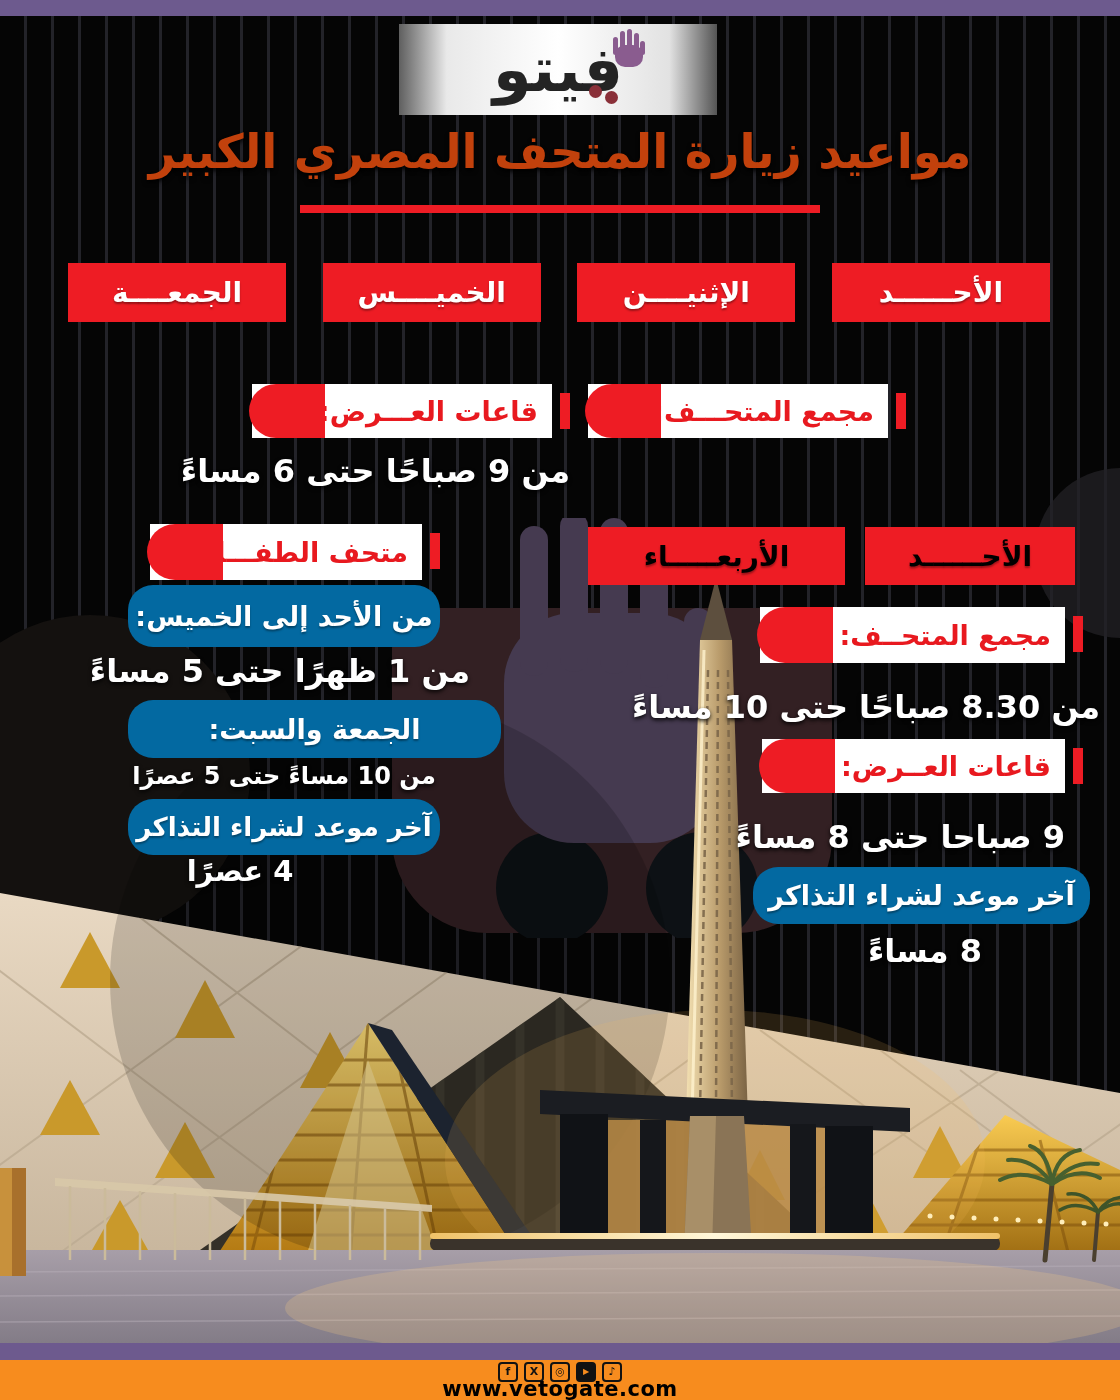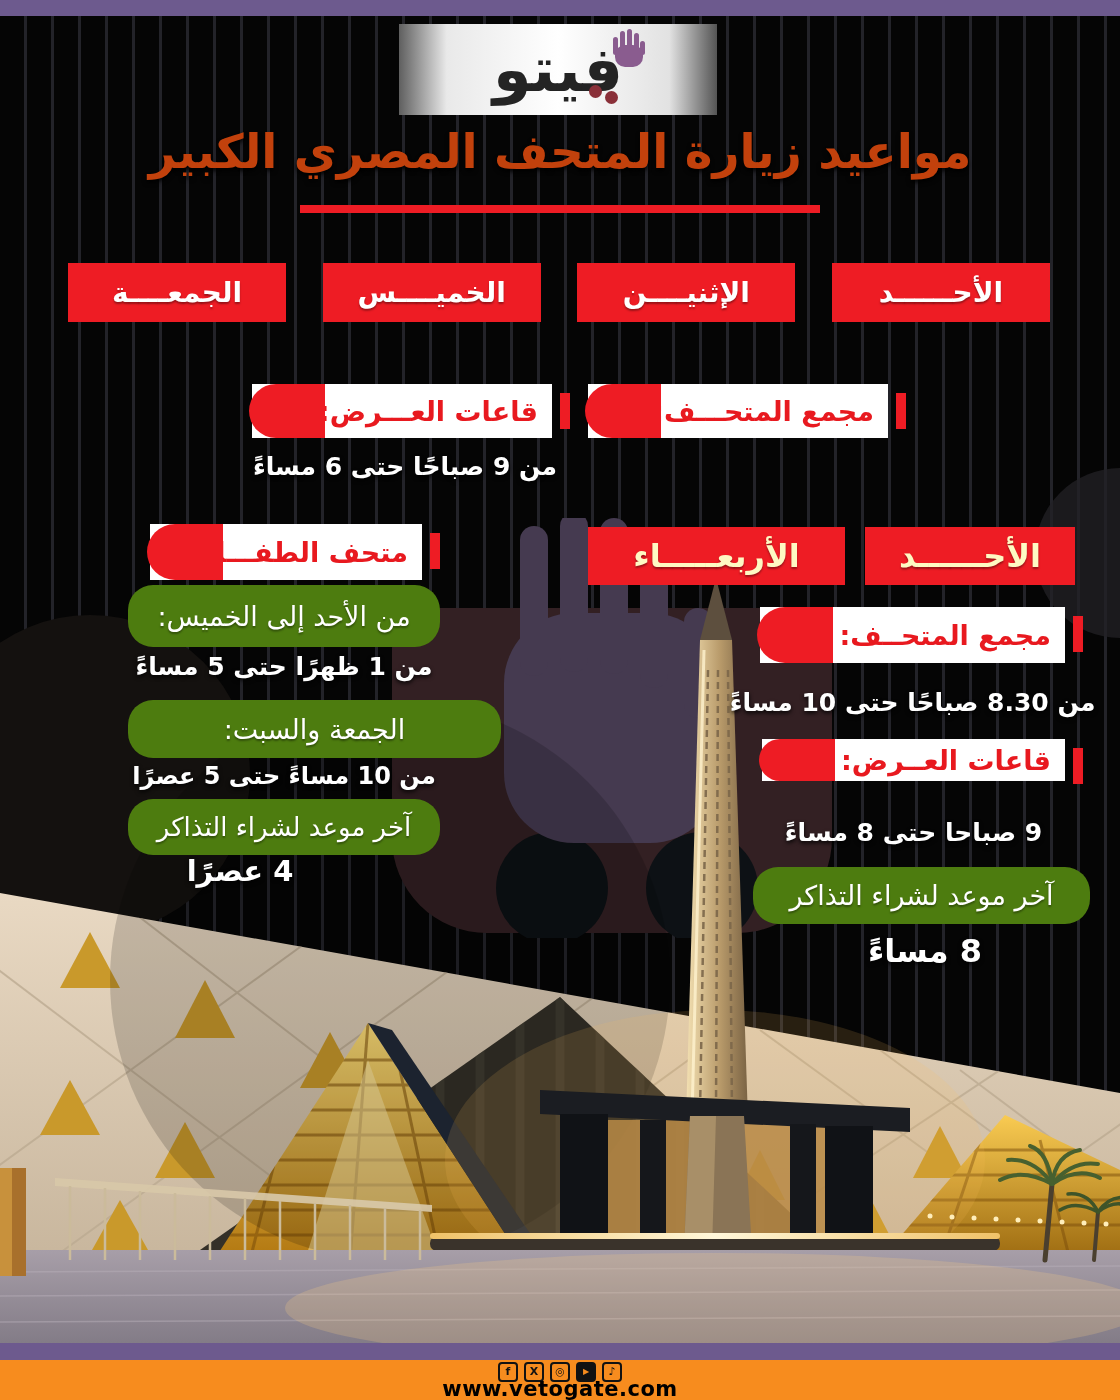--- a/index.html
+++ b/index.html
@@ -30,39 +30,39 @@
   .title{left:0;top:124px;width:1120px;text-align:center;color:#c2410c;font-size:47px;
     font-weight:bold;direction:rtl;z-index:3;text-shadow:0 3px 4px rgba(0,0,0,.9);}
   .title-underline{left:300px;top:205px;width:520px;height:8px;background:#ee1c24;z-index:3;}
 
   
   .days-row{left:68px;top:263px;width:982px;height:59px;display:flex;
     flex-direction:row-reverse;justify-content:space-between;z-index:3;}
   .day-box{width:218px;height:59px;background:#ee1c24;color:#fff;font-weight:bold;
     font-size:28px;display:flex;align-items:center;justify-content:center;direction:rtl;
     text-shadow:0 2px 2px rgba(0,0,0,.35);}
-  .day-box2{position:absolute;background:#ee1c24;color:#fef9c3;font-weight:bold;font-size:32px;
+  .day-box2{position:absolute;background:#ee1c24;color:#000000;font-weight:bold;font-size:28px;
     display:flex;align-items:center;justify-content:center;direction:rtl;z-index:3;
     text-shadow:0 2px 2px rgba(0,0,0,.35);}
 
   
   .label-unit{z-index:3;}
   .label-box{position:relative;width:100%;height:100%;background:#fff;
     display:flex;align-items:center;justify-content:flex-end;}
   .label-text{color:#e8191f;font-weight:bold;font-size:27px;direction:rtl;
     padding:0 14px 0 84px;white-space:nowrap;}
   .pill{position:absolute;left:-3px;top:0;width:76px;height:100%;background:#ee1c24;
     border-radius:28px 0 0 28px;}
   .tick{position:absolute;right:-18px;top:9px;width:10px;height:36px;background:#ee1c24;}
 
   
-  .red-box{background:#4d7c0f;color:#fff;font-weight:normal;font-size:27px;direction:rtl;
+  .red-box{background:#0369a1;color:#fff;font-weight:bold;font-size:27px;direction:rtl;
     display:flex;align-items:center;justify-content:center;z-index:3;white-space:nowrap;
     text-shadow:0 2px 2px rgba(0,0,0,.35);border-radius:25px;}
-  .time{color:#fff;font-weight:bold;font-size:25px;direction:rtl;text-align:center;
+  .time{color:#fff;font-weight:bold;font-size:32px;direction:rtl;text-align:center;
     z-index:3;white-space:nowrap;text-shadow:0 2px 4px rgba(0,0,0,.9);}
 
   
   .scene{left:0;top:560px;z-index:2;}
 
   
   .footer-purple{left:0;top:1343px;width:1120px;height:17px;background:#6d5a8e;z-index:6;}
   .footer-orange{left:0;top:1360px;width:1120px;height:40px;background:#f78c1e;z-index:6;
     display:flex;flex-direction:column;align-items:center;justify-content:center;}
   .social-row{display:flex;gap:6px;height:17px;margin-top:1px;}
@@ -372,21 +372,21 @@
   <div class="abs time" style="left:140px;top:854px;width:200px;font-size:29px">4 عصرًا</div>
 
   <div class="abs label-unit" style="left:760px;top:607px;width:305px;height:56px">
     <div class="label-box">
       <span class="pill"></span>
       <span class="tick"></span>
       <span class="label-text">مجمع المتحــف:</span>
     </div>
   </div>
   <div class="abs time" style="left:725px;top:688px;width:375px">من 8.30 صباحًا حتى 10 مساءً</div>
-  <div class="abs label-unit" style="left:762px;top:739px;width:303px;height:42px">
+  <div class="abs label-unit" style="left:762px;top:739px;width:303px;height:54px">
     <div class="label-box">
       <span class="pill"></span>
       <span class="tick"></span>
       <span class="label-text">قاعات العــرض:</span>
     </div>
   </div>
   <div class="abs time" style="left:762px;top:818px;width:303px">9 صباحا حتى 8 مساءً</div>
   <div class="abs red-box" style="left:753px;top:867px;width:337px;height:57px">آخر موعد لشراء التذاكر</div>
   <div class="abs time" style="left:810px;top:932px;width:230px;font-size:32px">8 مساءً</div>
 

